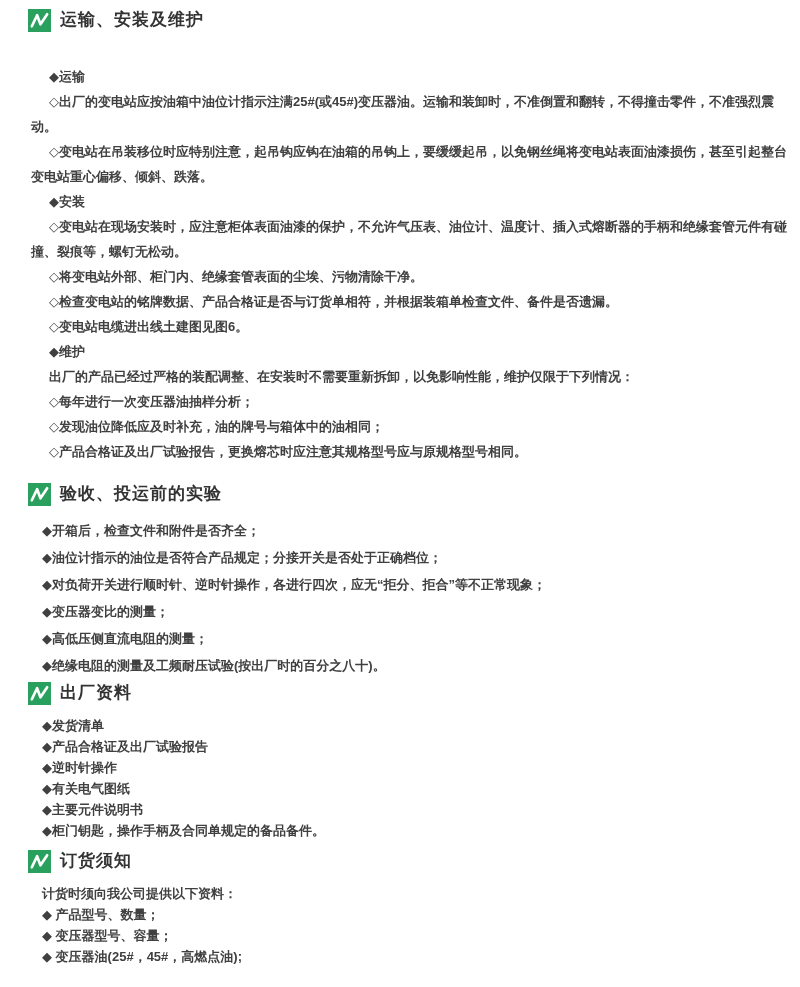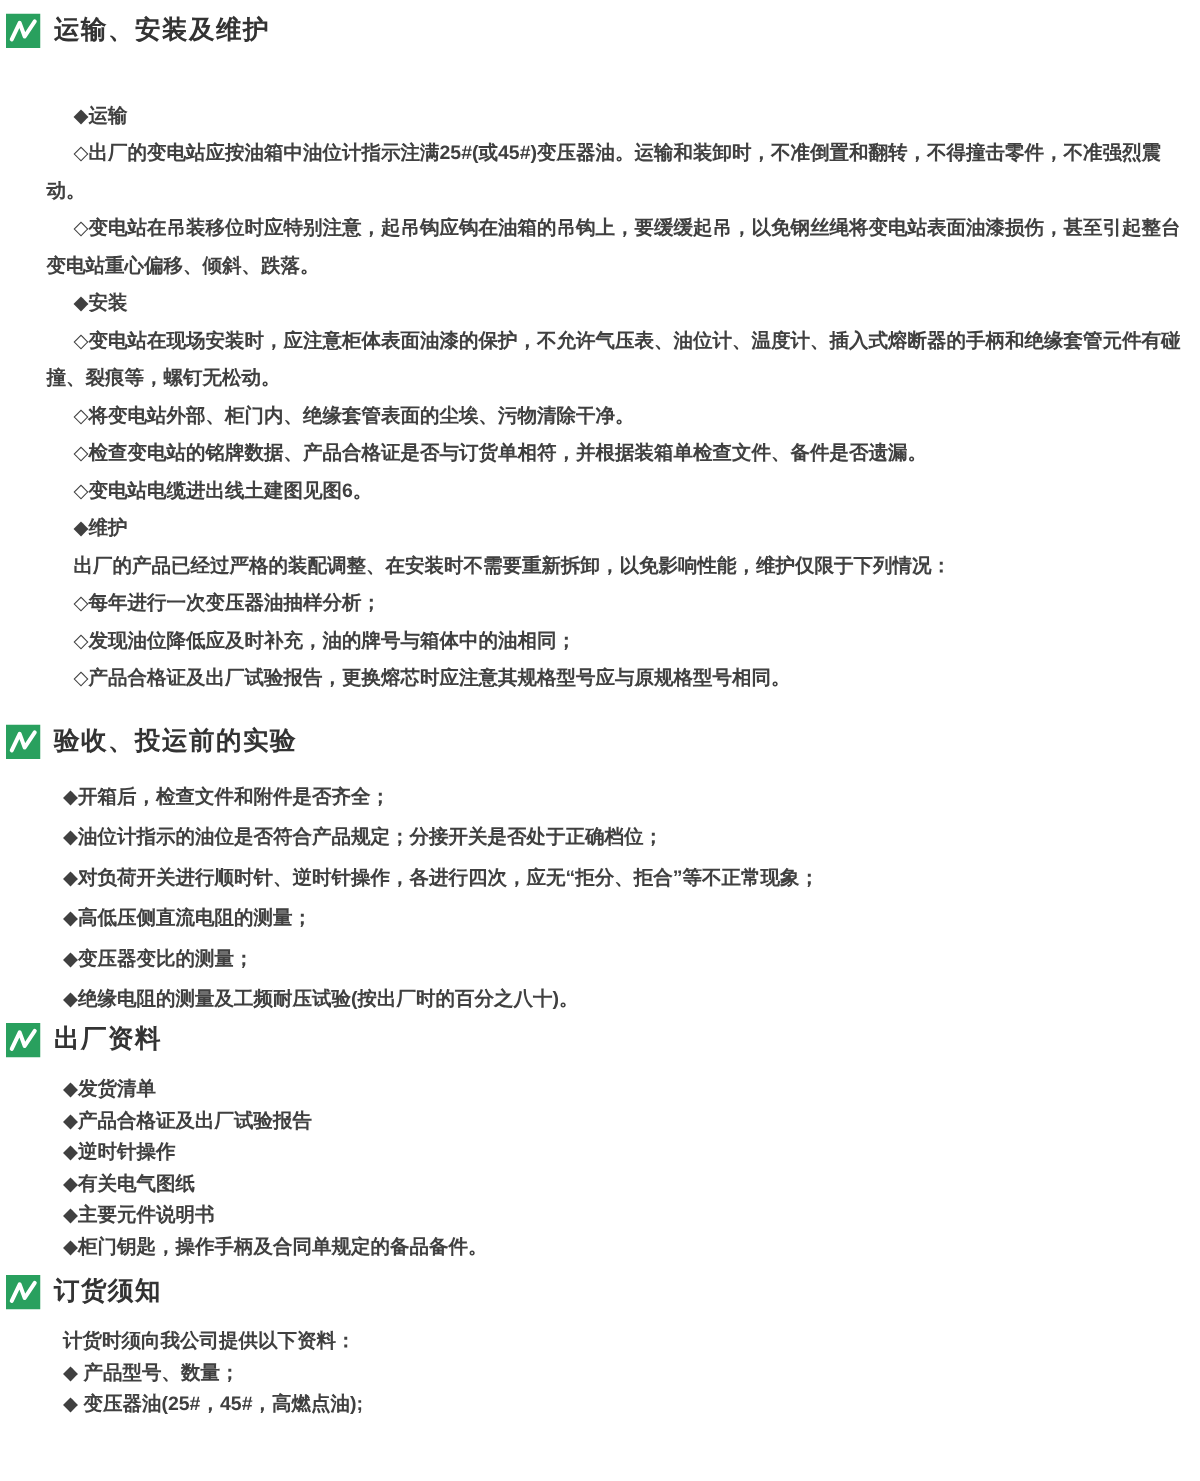--- a/index.html
+++ b/index.html
@@ -13,21 +13,21 @@
     height: 987px;
     overflow: hidden;
     color: #404040;
   }
   .page { padding-top: 8px; }
 
   .sec-head {
     display: flex;
     align-items: center;
     gap: 9px;
-    padding-left: 4px;
+    padding-left: 28px;
     height: 24px;
   }
   .sec-icon {
     width: 23px;
     height: 23px;
     flex: 0 0 auto;
     display: inline-block;
   }
   .sec-title {
     margin: 0;
@@ -100,22 +100,22 @@
           <rect x="0" y="0" width="24" height="24" fill="#29a05e"></rect>
           <path d="M4 18 L9.5 6.5 L13 16 L20 5.5" fill="none" stroke="#ffffff" stroke-width="2.8" stroke-linecap="round" stroke-linejoin="round"></path>
         </svg>
       </span>
       <h2 class="sec-title">验收、投运前的实验</h2>
     </div>
     <div class="sec-body">
       <p>◆开箱后，检查文件和附件是否齐全；</p>
       <p>◆油位计指示的油位是否符合产品规定；分接开关是否处于正确档位；</p>
       <p>◆对负荷开关进行顺时针、逆时针操作，各进行四次，应无“拒分、拒合”等不正常现象；</p>
+      <p>◆变压器变比的测量；</p>
       <p>◆高低压侧直流电阻的测量；</p>
-      <p>◆变压器变比的测量；</p>
       <p>◆绝缘电阻的测量及工频耐压试验(按出厂时的百分之八十)。</p>
     </div>
   </section>
 
   <section class="sec s3">
     <div class="sec-head">
       <span class="sec-icon">
         <svg width="23" height="23" viewBox="0 0 24 24" aria-hidden="true">
           <rect x="0" y="0" width="24" height="24" fill="#29a05e"></rect>
           <path d="M4 18 L9.5 6.5 L13 16 L20 5.5" fill="none" stroke="#ffffff" stroke-width="2.8" stroke-linecap="round" stroke-linejoin="round"></path>
@@ -139,18 +139,19 @@
         <svg width="23" height="23" viewBox="0 0 24 24" aria-hidden="true">
           <rect x="0" y="0" width="24" height="24" fill="#29a05e"></rect>
           <path d="M4 18 L9.5 6.5 L13 16 L20 5.5" fill="none" stroke="#ffffff" stroke-width="2.8" stroke-linecap="round" stroke-linejoin="round"></path>
         </svg>
       </span>
       <h2 class="sec-title">订货须知</h2>
     </div>
     <div class="sec-body">
       <p>计货时须向我公司提供以下资料：</p>
       <p>◆ 产品型号、数量；</p>
+      <p>◆ 变压器型号、容量；</p>
       <p>◆ 变压器油(25#，45#，高燃点油);</p>
 
     </div>
   </section>
 
 </div>
 
 </body></html>

